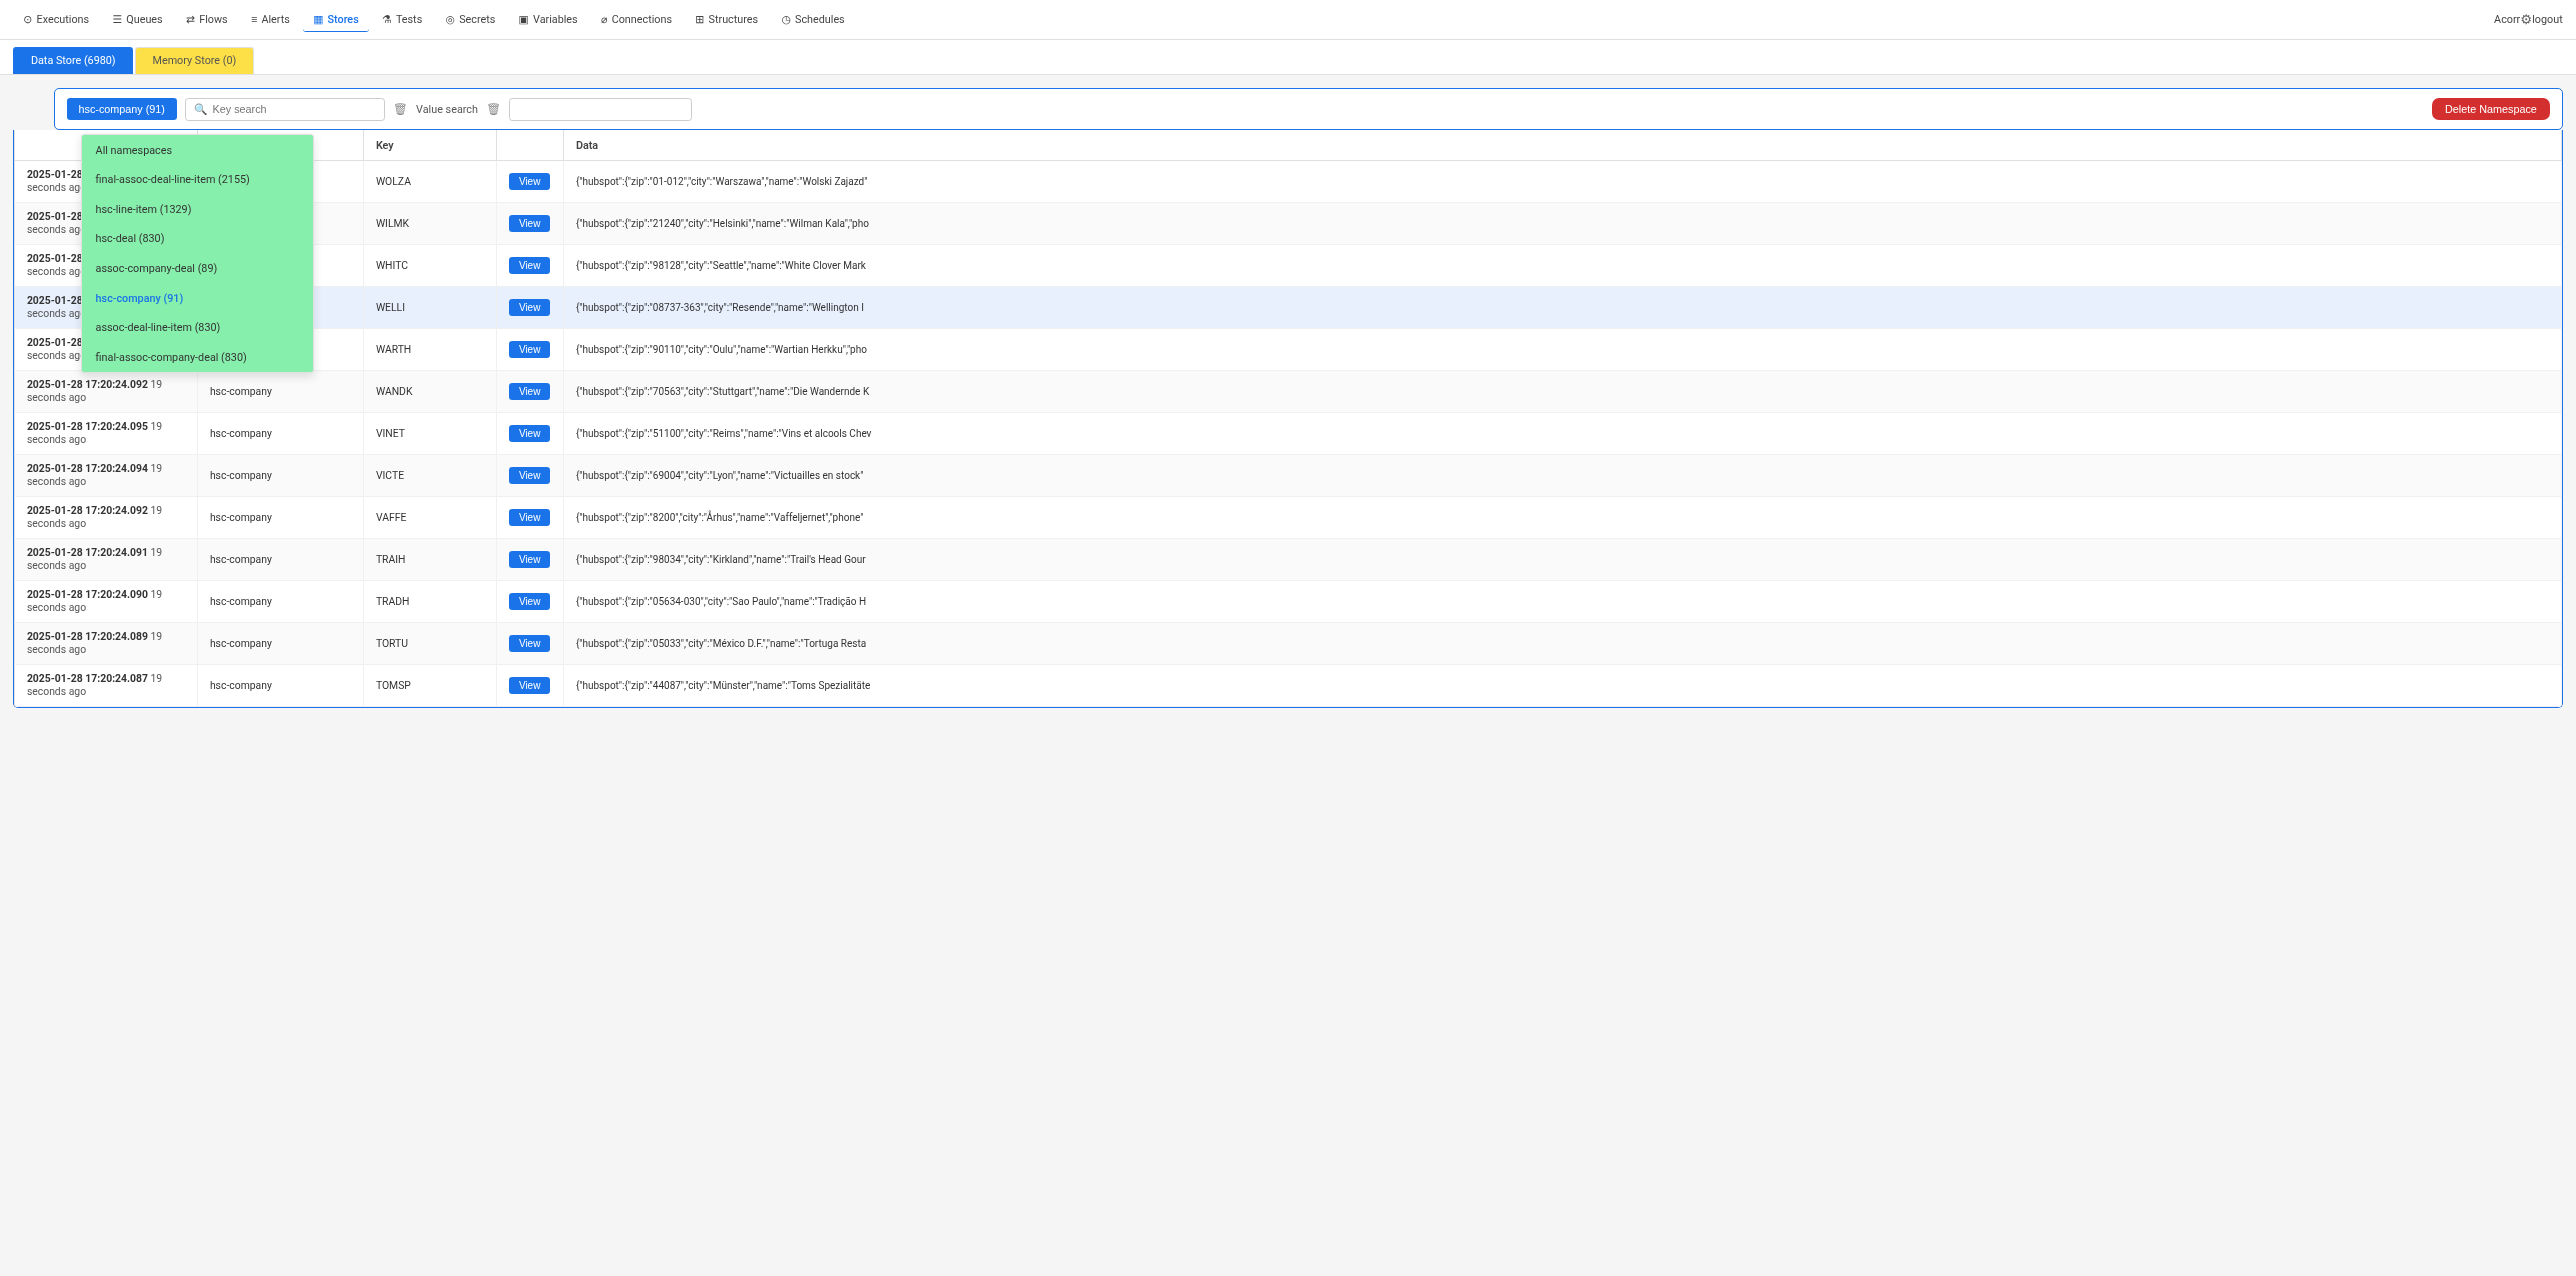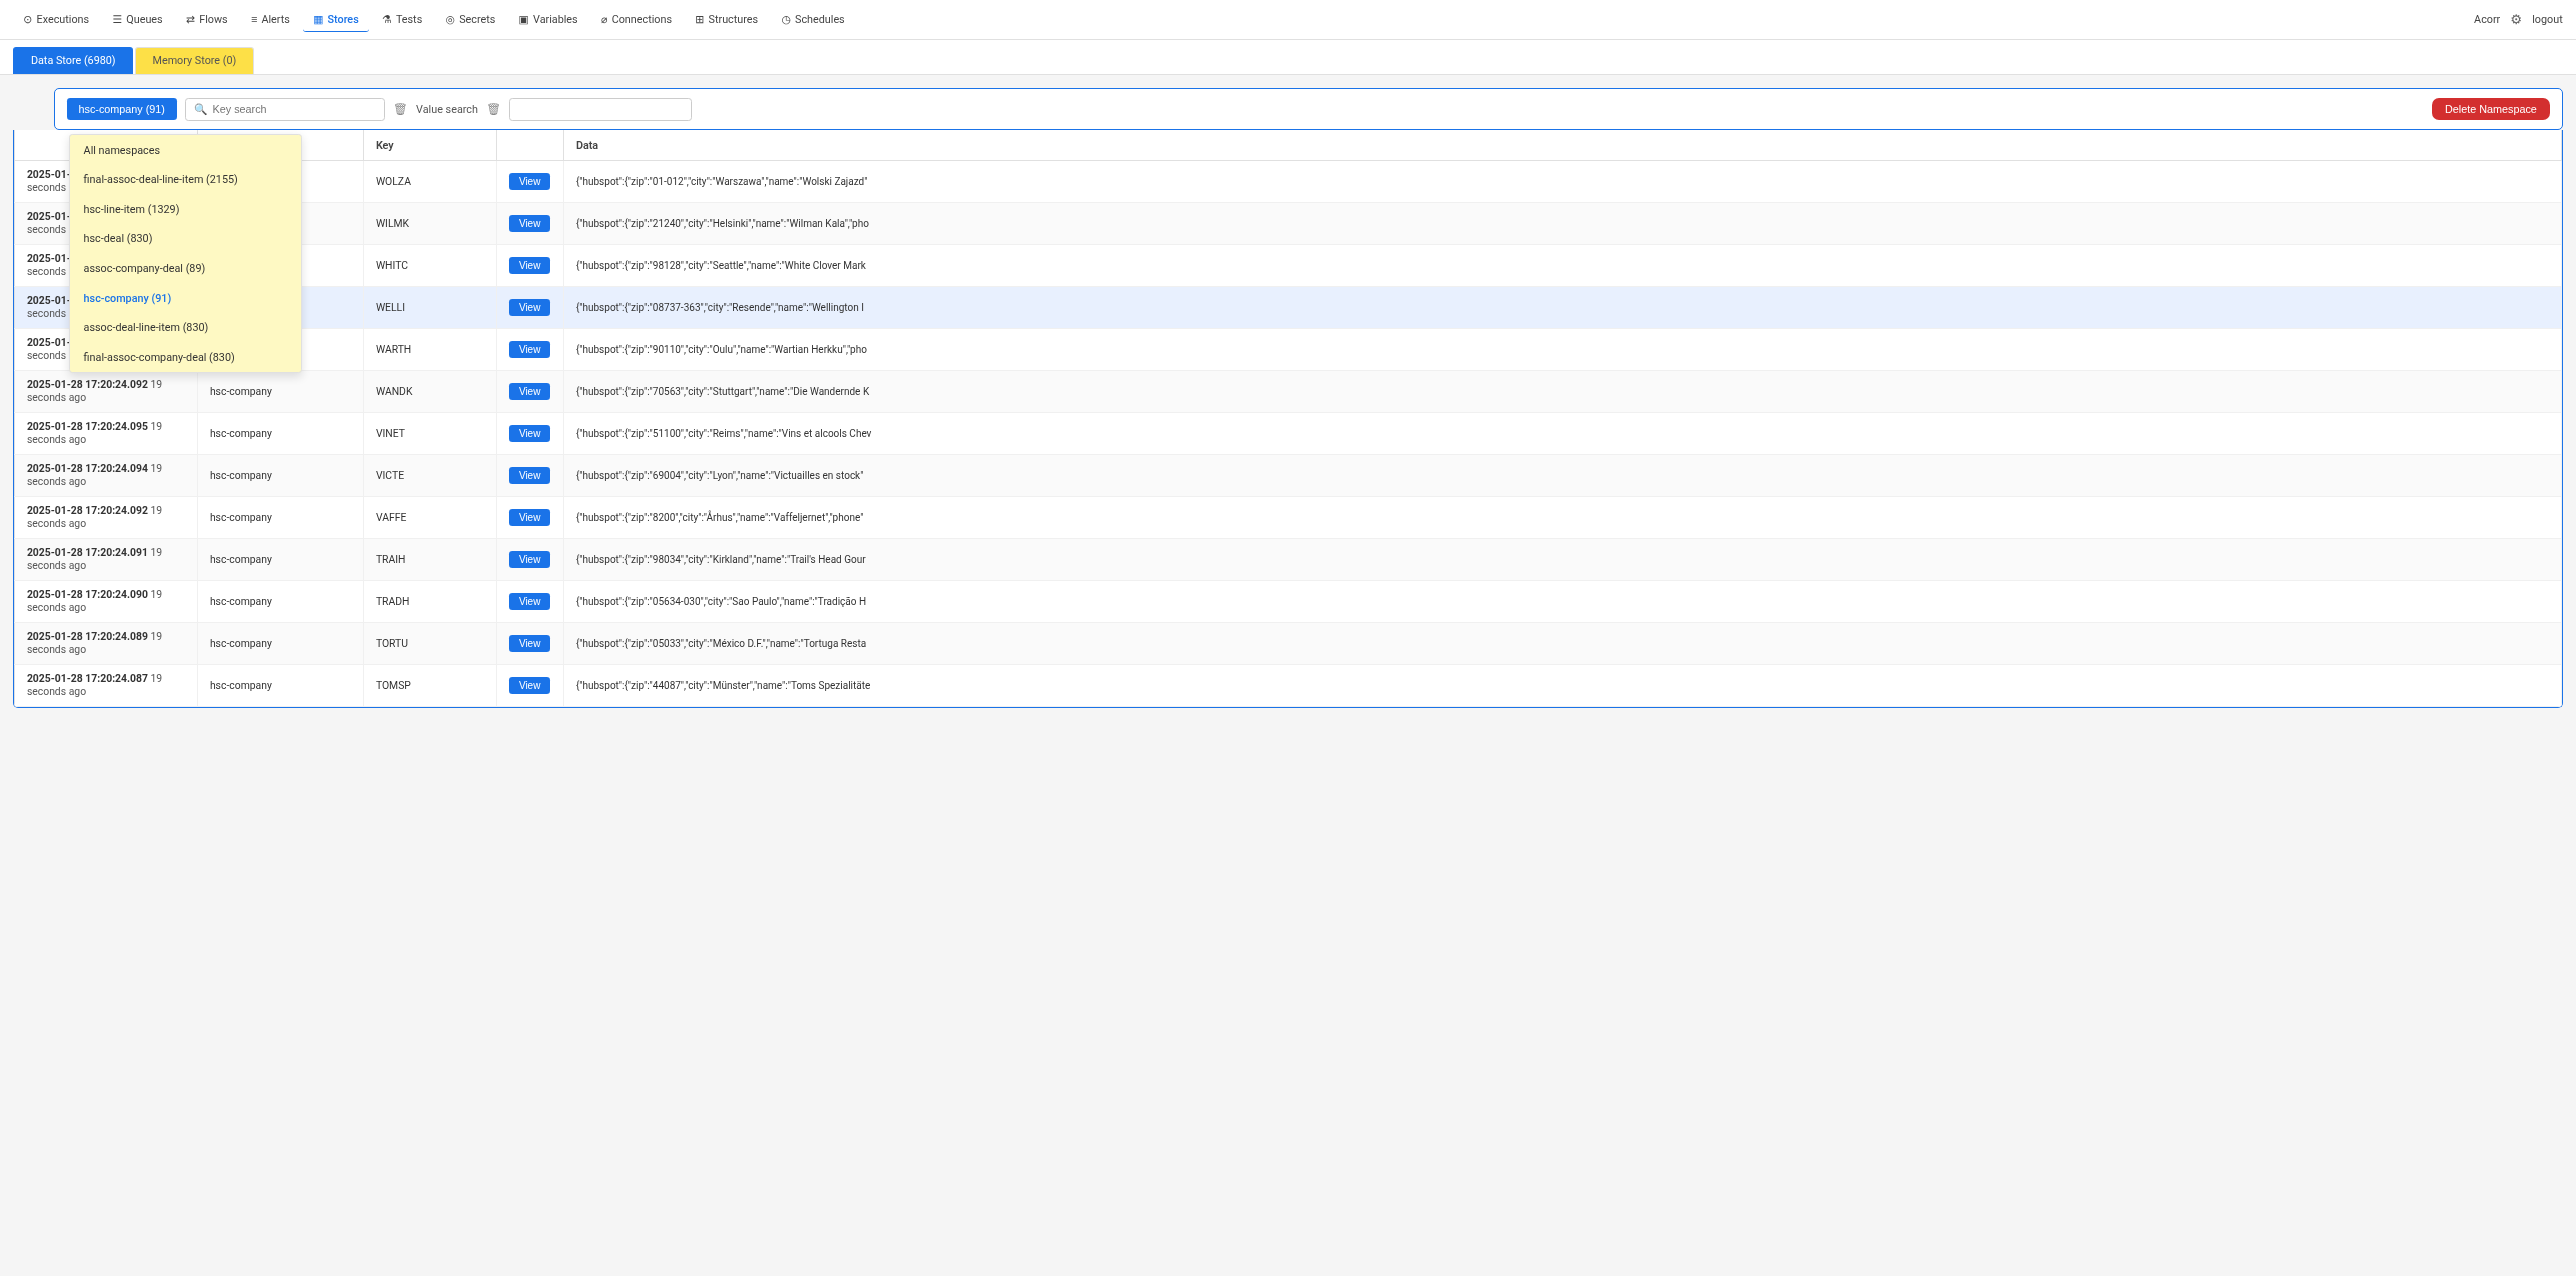--- a/index.html
+++ b/index.html
@@ -13,21 +13,21 @@
     }
     .nav-item {
       display: flex; align-items: center; gap: 4.2px;
       padding: 5px 10px; border-radius: 3.3px; cursor: pointer;
       font-size: 10.8px; color: #444; text-decoration: none;
       border-bottom: 1.7px solid transparent;
     }
     .nav-item.active {
       color: #1a73e8; border-bottom: 1.7px solid #1a73e8; font-weight: 500;
     }
-    .nav-right { margin-left: auto; display: flex; align-items: center; gap: 10px; }
+    .nav-right { margin-left: auto; display: flex; align-items: center; gap: 0; }
     .nav-right-user { font-size: 10.8px; color: #444; }
     .nav-right-gear { font-size: 13.3px; cursor: pointer; color: #666; }
     .nav-right-logout { font-size: 10.8px; color: #444; cursor: pointer; }
 
     
     .tabs-bar {
       background: #fff; border-bottom: 0.8px solid #e0e0e0;
       display: flex; gap: 1.7px; padding: 6.7px 13.3px 0;
     }
     .tab {
@@ -67,22 +67,22 @@
       font-size: 10.8px; color: #666; width: 183px; outline: none;
     }
     .delete-ns-btn {
       background: #d32f2f; color: #fff; border: none; border-radius: 7px;
       padding: 5px 13.3px; font-size: 10.8px; cursor: pointer; white-space: nowrap;
       margin-left: auto;
     }
 
     
     .dropdown-overlay {
-      position: absolute; top: 45px; left: 14px; z-index: 100;
-      background: #fef9c3; border: 0.8px solid #e0e0e0; border-radius: 3.3px;
+      position: absolute; top: 45px; left: 26px; z-index: 100;
+      background: #86efac; border: 0.8px solid #e0e0e0; border-radius: 3.3px;
       box-shadow: 0 3.3px 10px rgba(0,0,0,0.12); min-width: 233px;
     }
     .dropdown-item {
       padding: 8.3px 13.3px; font-size: 10.8px; color: #333;
       cursor: pointer; white-space: nowrap;
     }
     .dropdown-item.selected { color: #1a73e8; font-weight: 500; }
 
     
     .data-table {

